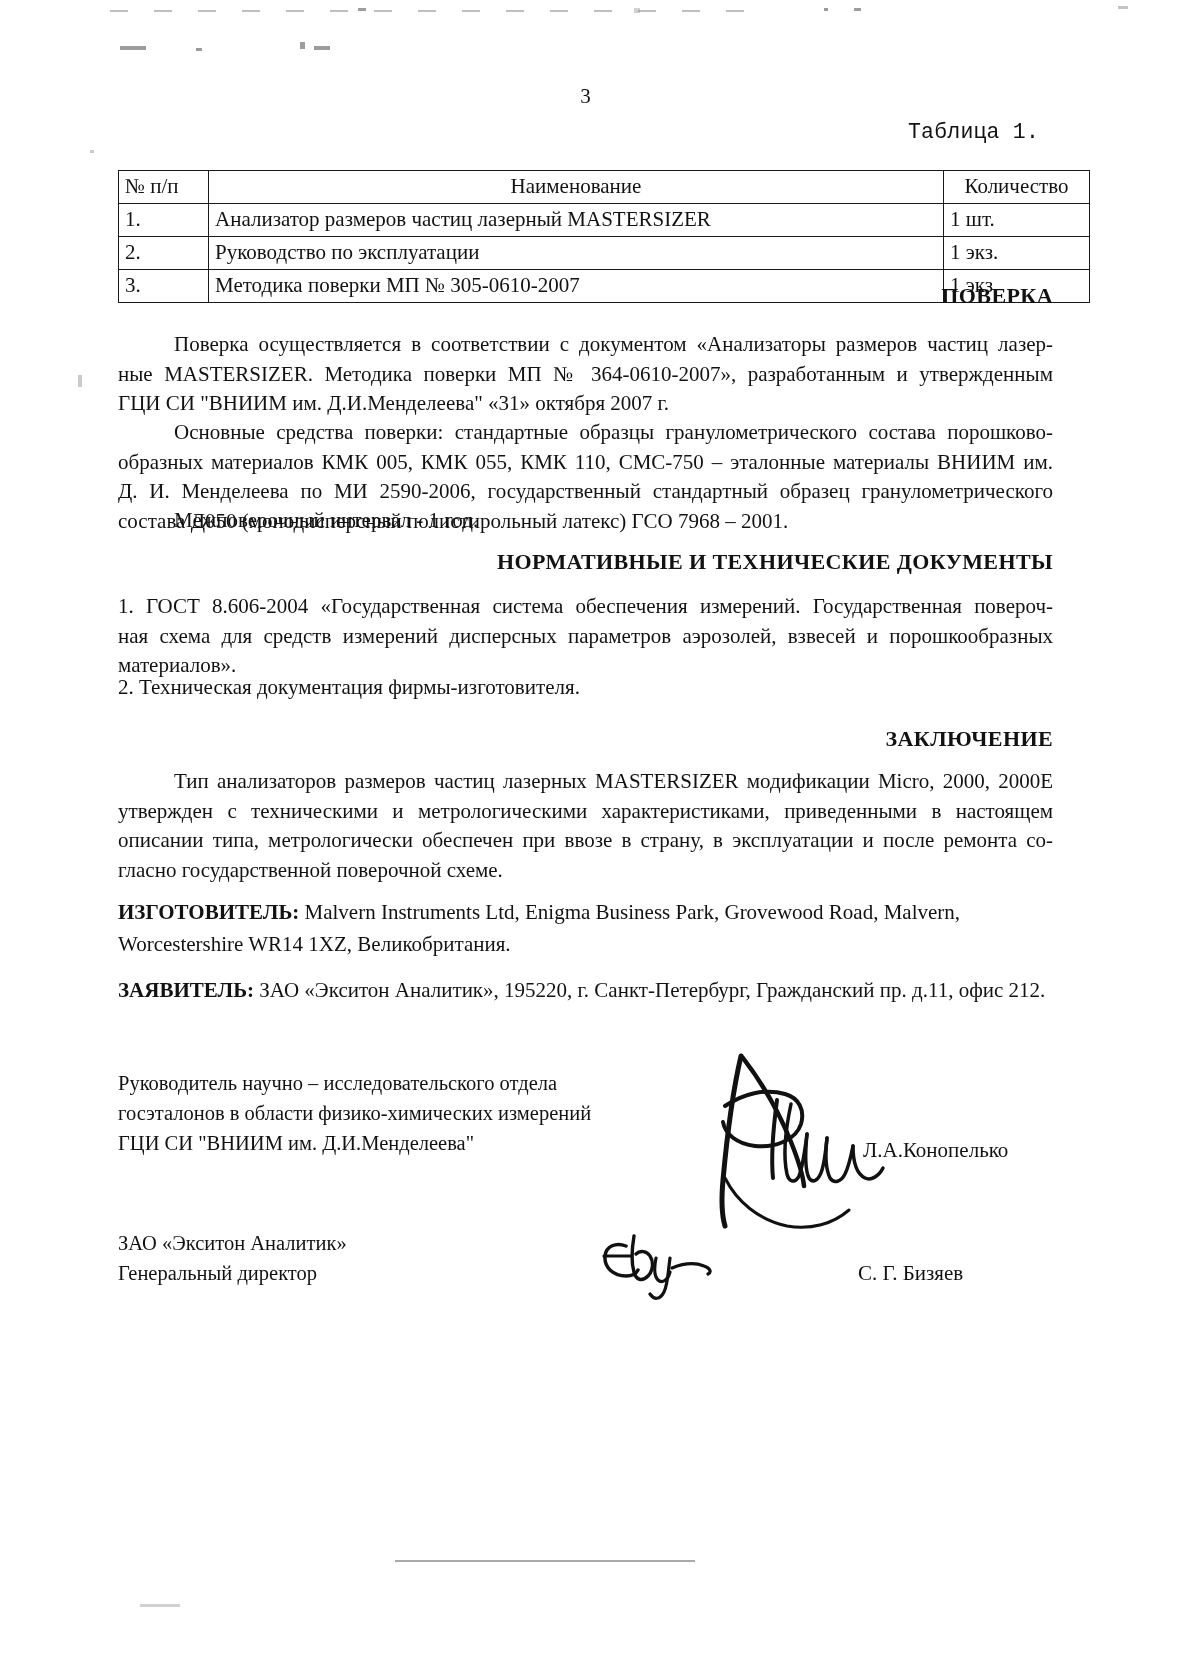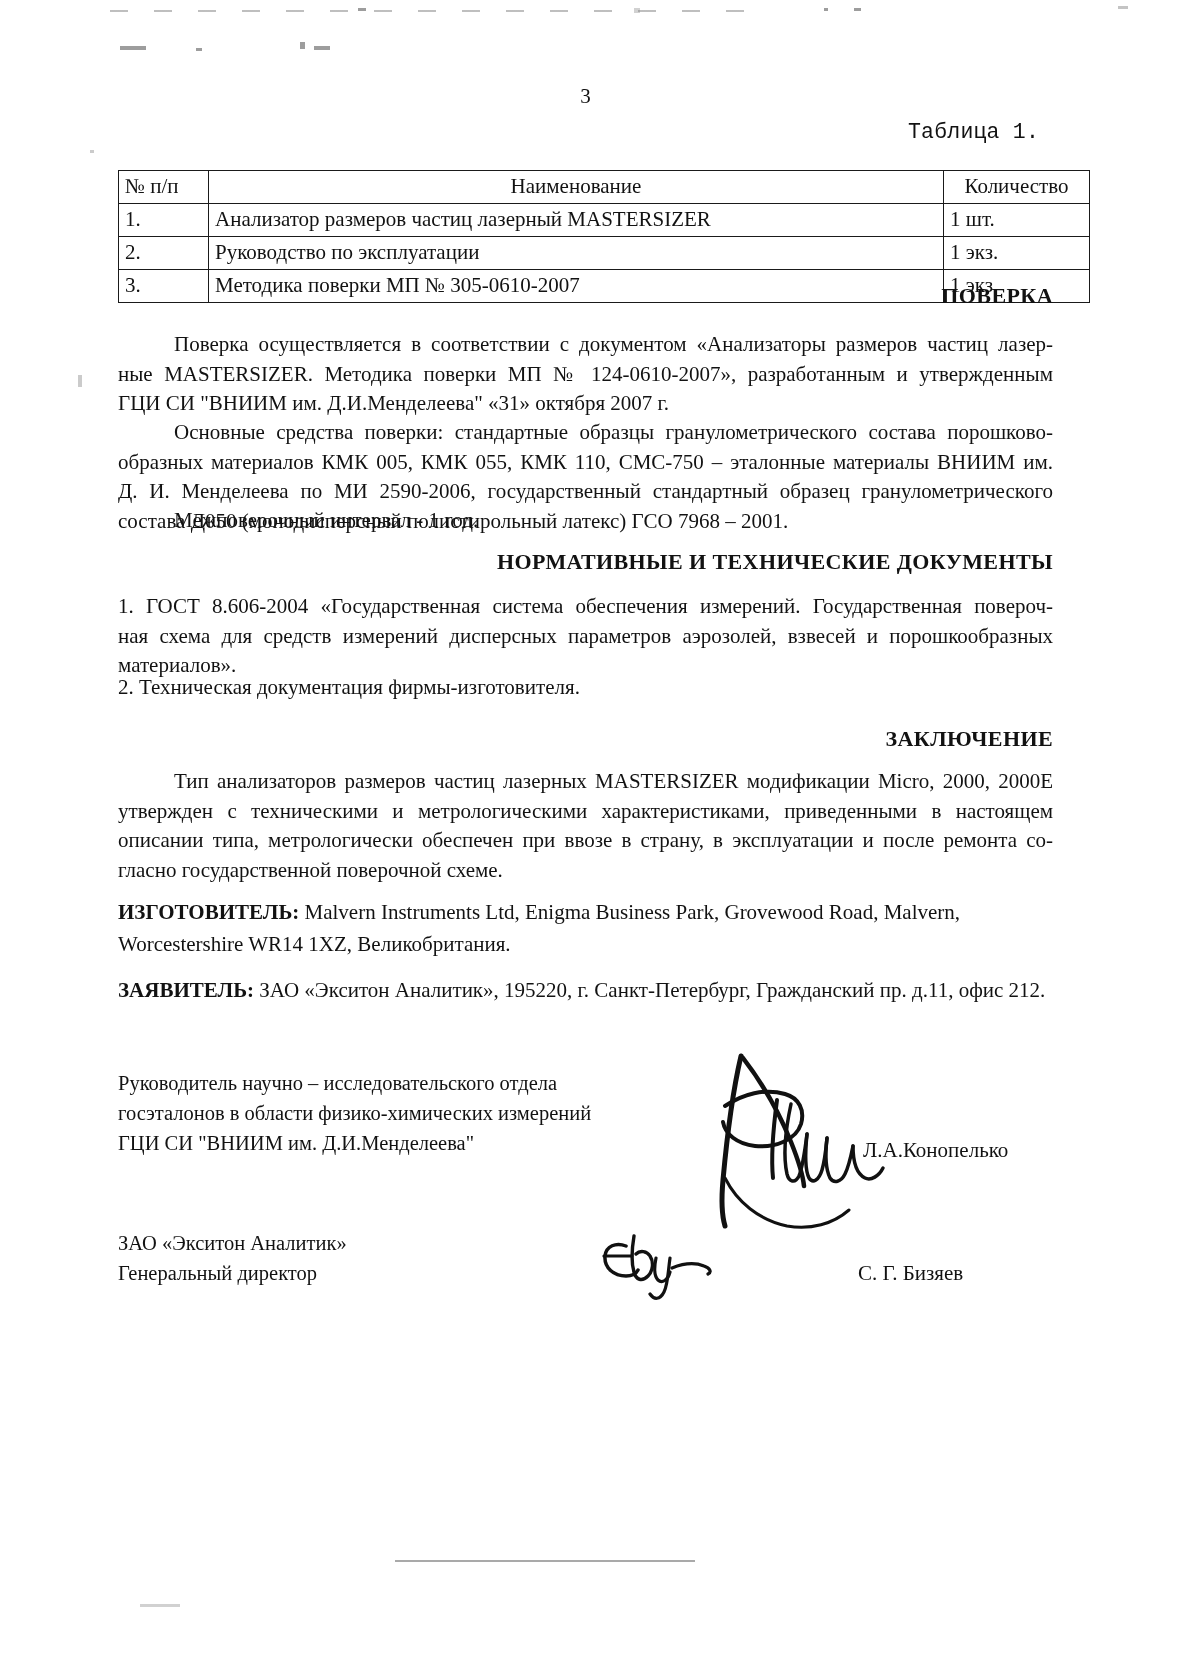--- a/index.html
+++ b/index.html
@@ -226,21 +226,21 @@
           <td class="col-name cell-name-pad">Методика поверки МП № 305-0610-2007</td>
           <td class="col-qty">1 экз.</td>
         </tr>
       </tbody>
     </table>
 
     <h2 class="section h-poverka">ПОВЕРКА</h2>
 
     <div class="para p-poverka1">
       <span class="ln justify"><span class="indent"></span><span>Поверка осуществляется в соответствии с документом «Анализаторы размеров частиц лазер-</span></span>
-      <span class="ln justify">ные MASTERSIZER. Методика поверки МП № 124-0610-2007», разработанным и утвержденным</span>
+      <span class="ln justify">ные MASTERSIZER. Методика поверки МП № 364-0610-2007», разработанным и утвержденным</span>
       <span class="ln">ГЦИ СИ "ВНИИМ им. Д.И.Менделеева" «31» октября 2007 г.</span>
     </div>
 
     <div class="para p-poverka2">
       <span class="ln justify"><span class="indent"></span><span>Основные средства поверки: стандартные образцы гранулометрического состава порошково-</span></span>
       <span class="ln justify">образных материалов КМК 005, КМК 055, КМК 110, СМС-750 – эталонные материалы ВНИИМ им.</span>
       <span class="ln justify">Д. И. Менделеева по МИ 2590-2006, государственный стандартный образец гранулометрического</span>
       <span class="ln">состава Д050 (монодисперсный полистирольный латекс) ГСО 7968 – 2001.</span>
     </div>
 

